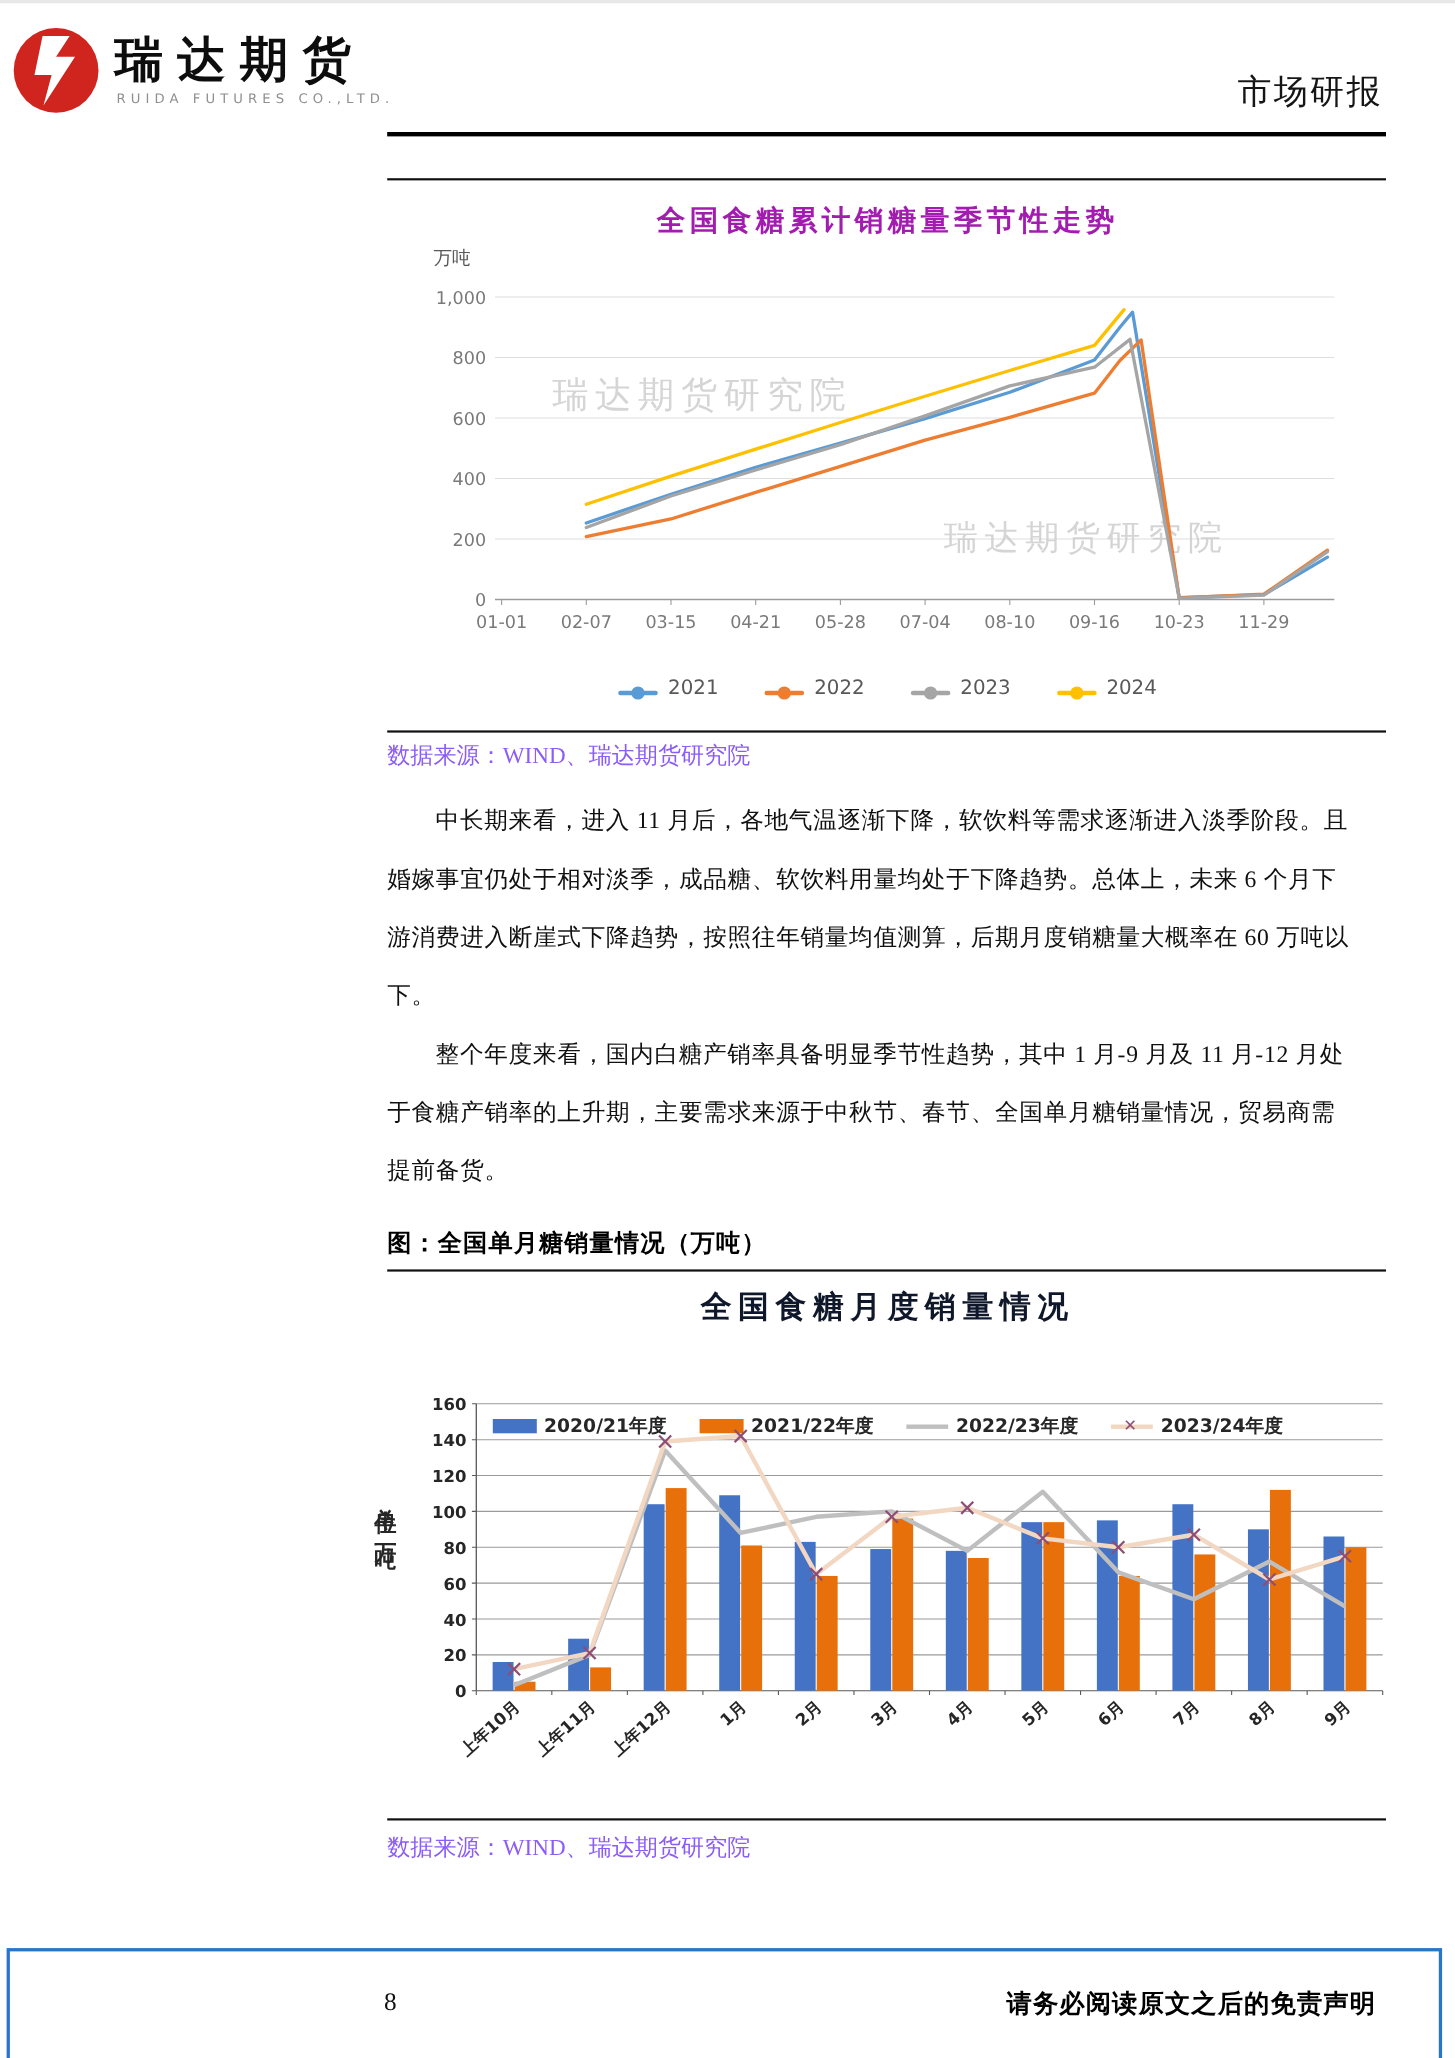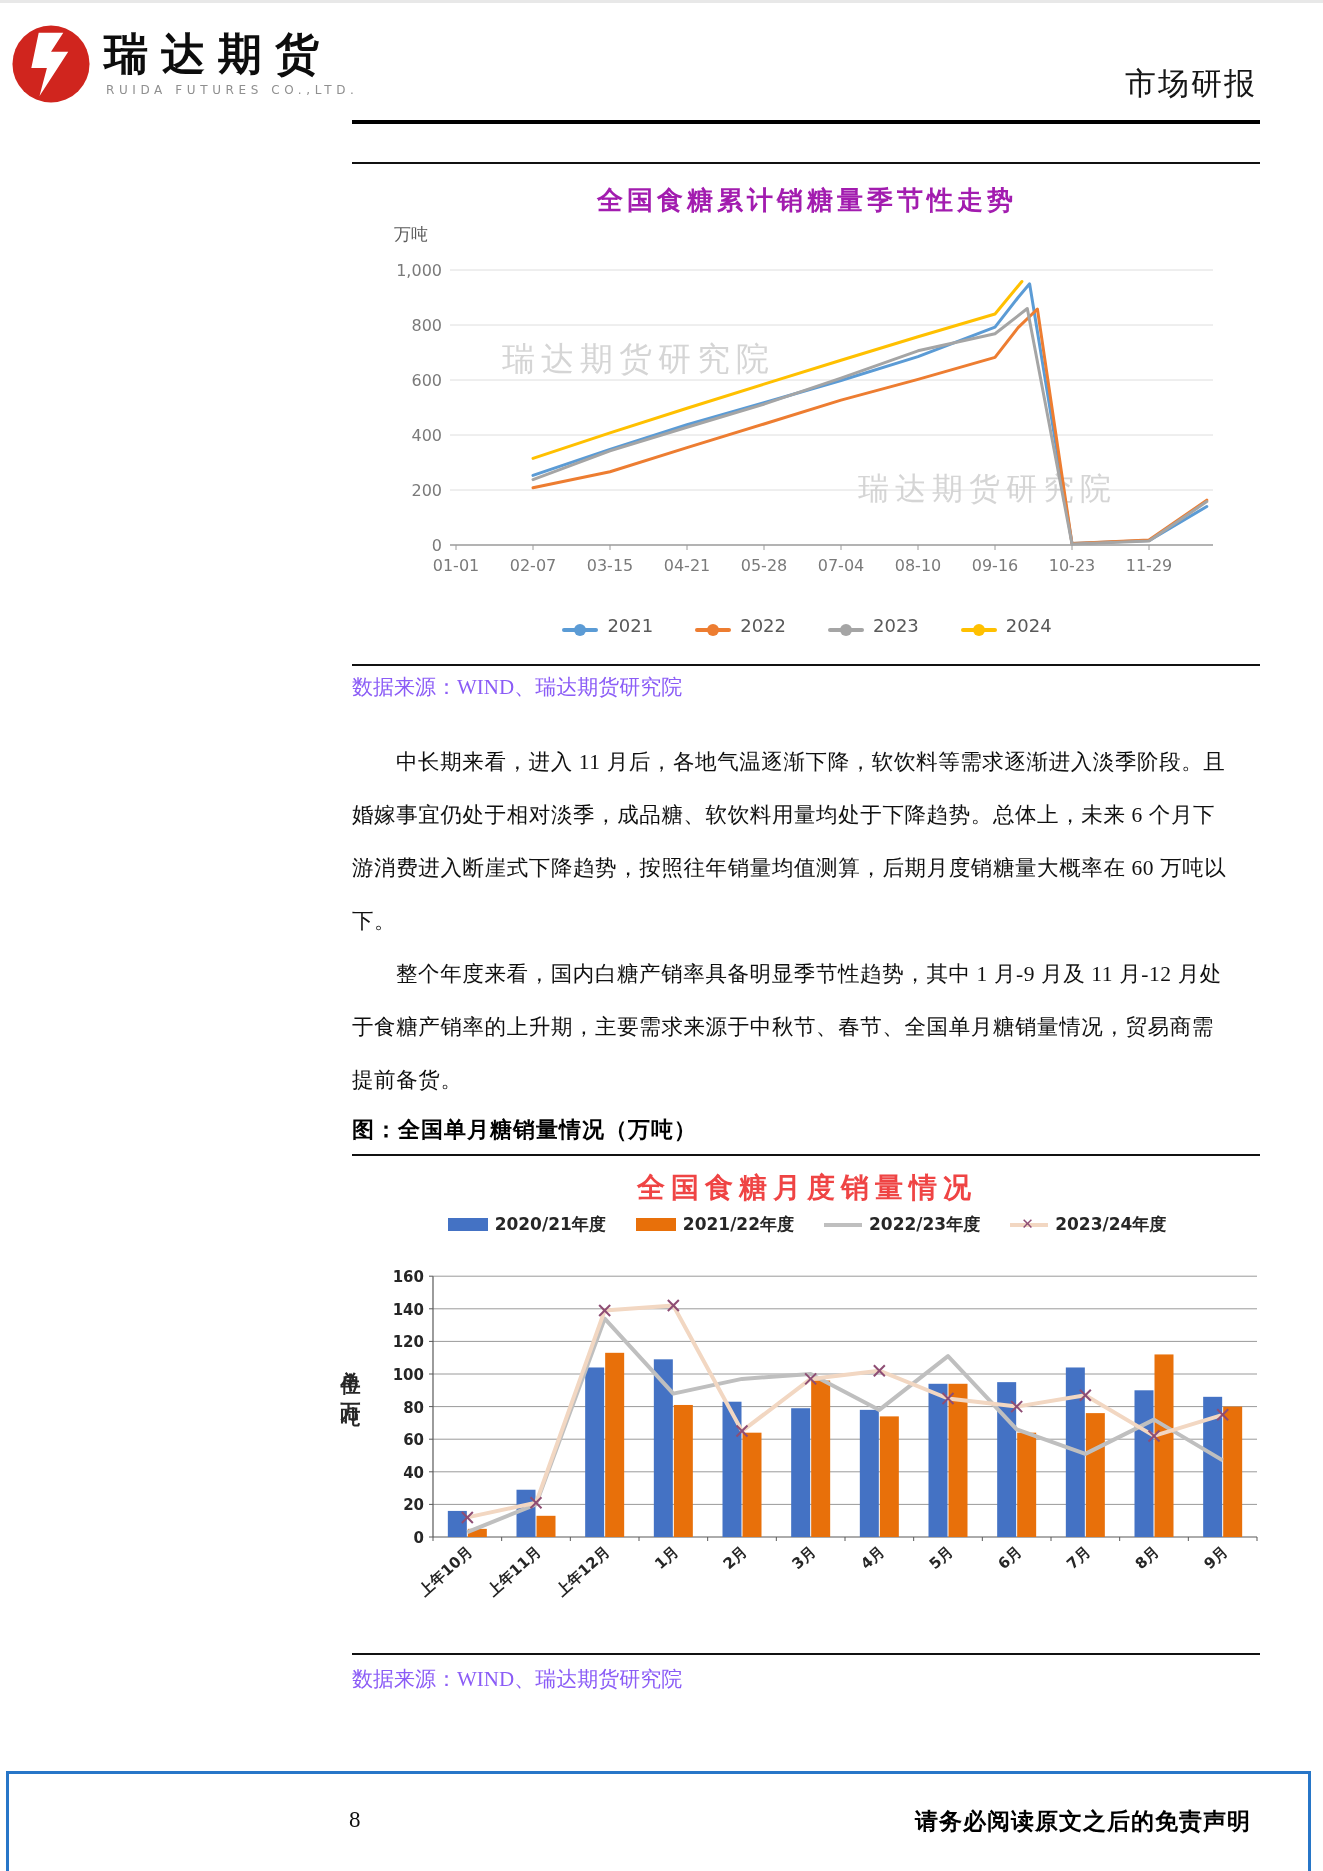--- a/index.html
+++ b/index.html
@@ -23,29 +23,29 @@
   #c1-legend{position:absolute;left:352px;top:612px;width:910px;display:flex;justify-content:center;gap:42px;}
   .lg1-item{display:flex;align-items:flex-end;gap:9px;font-size:18px;color:#595959;}
   .lg1-marker{position:relative;width:36px;height:13px;display:inline-block;}
   .lg1-line{position:absolute;left:0;right:0;top:5px;height:3.5px;border-radius:2px;}
   .lg1-dot{position:absolute;left:12px;top:0.5px;width:12px;height:12px;border-radius:50%;}
   .source{position:absolute;left:352px;font-size:21px;color:#8b5cf6;
           font-family:"Liberation Serif","DejaVu Serif",serif;}
   #source1{top:670px;}
   #source2{top:1662px;}
   
-  #paras{position:absolute;left:352px;top:733px;width:912px;font-size:21.5px;line-height:53px;
+  #paras{position:absolute;left:352px;top:717px;width:912px;font-size:21.5px;line-height:53px;
          color:#101010;font-family:"Liberation Serif","DejaVu Serif",serif;letter-spacing:0.6px;}
   .indent{text-indent:44px;}
   #fig-caption{position:absolute;left:352px;top:1112px;font-size:22px;font-weight:700;color:#000;
                font-family:"Liberation Serif","DejaVu Serif",serif;letter-spacing:1px;}
   
   #c2-title{position:absolute;left:352px;top:1166px;width:910px;text-align:center;
-            font-size:28px;font-weight:700;letter-spacing:6px;color:#ef4444;}
-  #c2-legend{position:absolute;left:352px;top:1210px;width:910px;display:flex;justify-content:center;
+            font-size:28px;font-weight:700;letter-spacing:6px;color:#0f172a;}
+  #c2-legend{position:absolute;left:352px;top:1282px;width:910px;display:flex;justify-content:center;
              gap:30px;font-size:17px;font-weight:600;color:#262626;}
   .lg2-item{display:flex;align-items:center;gap:7px;}
   .lg2-bar{display:inline-block;width:40px;height:13px;}
   .lg2-linewrap{position:relative;display:inline-block;width:38px;height:14px;}
   .lg2-line{position:absolute;left:0;right:0;top:5px;height:4px;}
   .lg2-x{position:absolute;left:11px;top:-3px;font-size:15px;font-weight:700;}
   #c2-unit{position:absolute;left:338px;top:1352px;writing-mode:vertical-rl;font-size:20px;font-weight:700;
            letter-spacing:4px;color:#262626;}
   #c2-svg{position:absolute;left:352px;top:1250px;}
   

